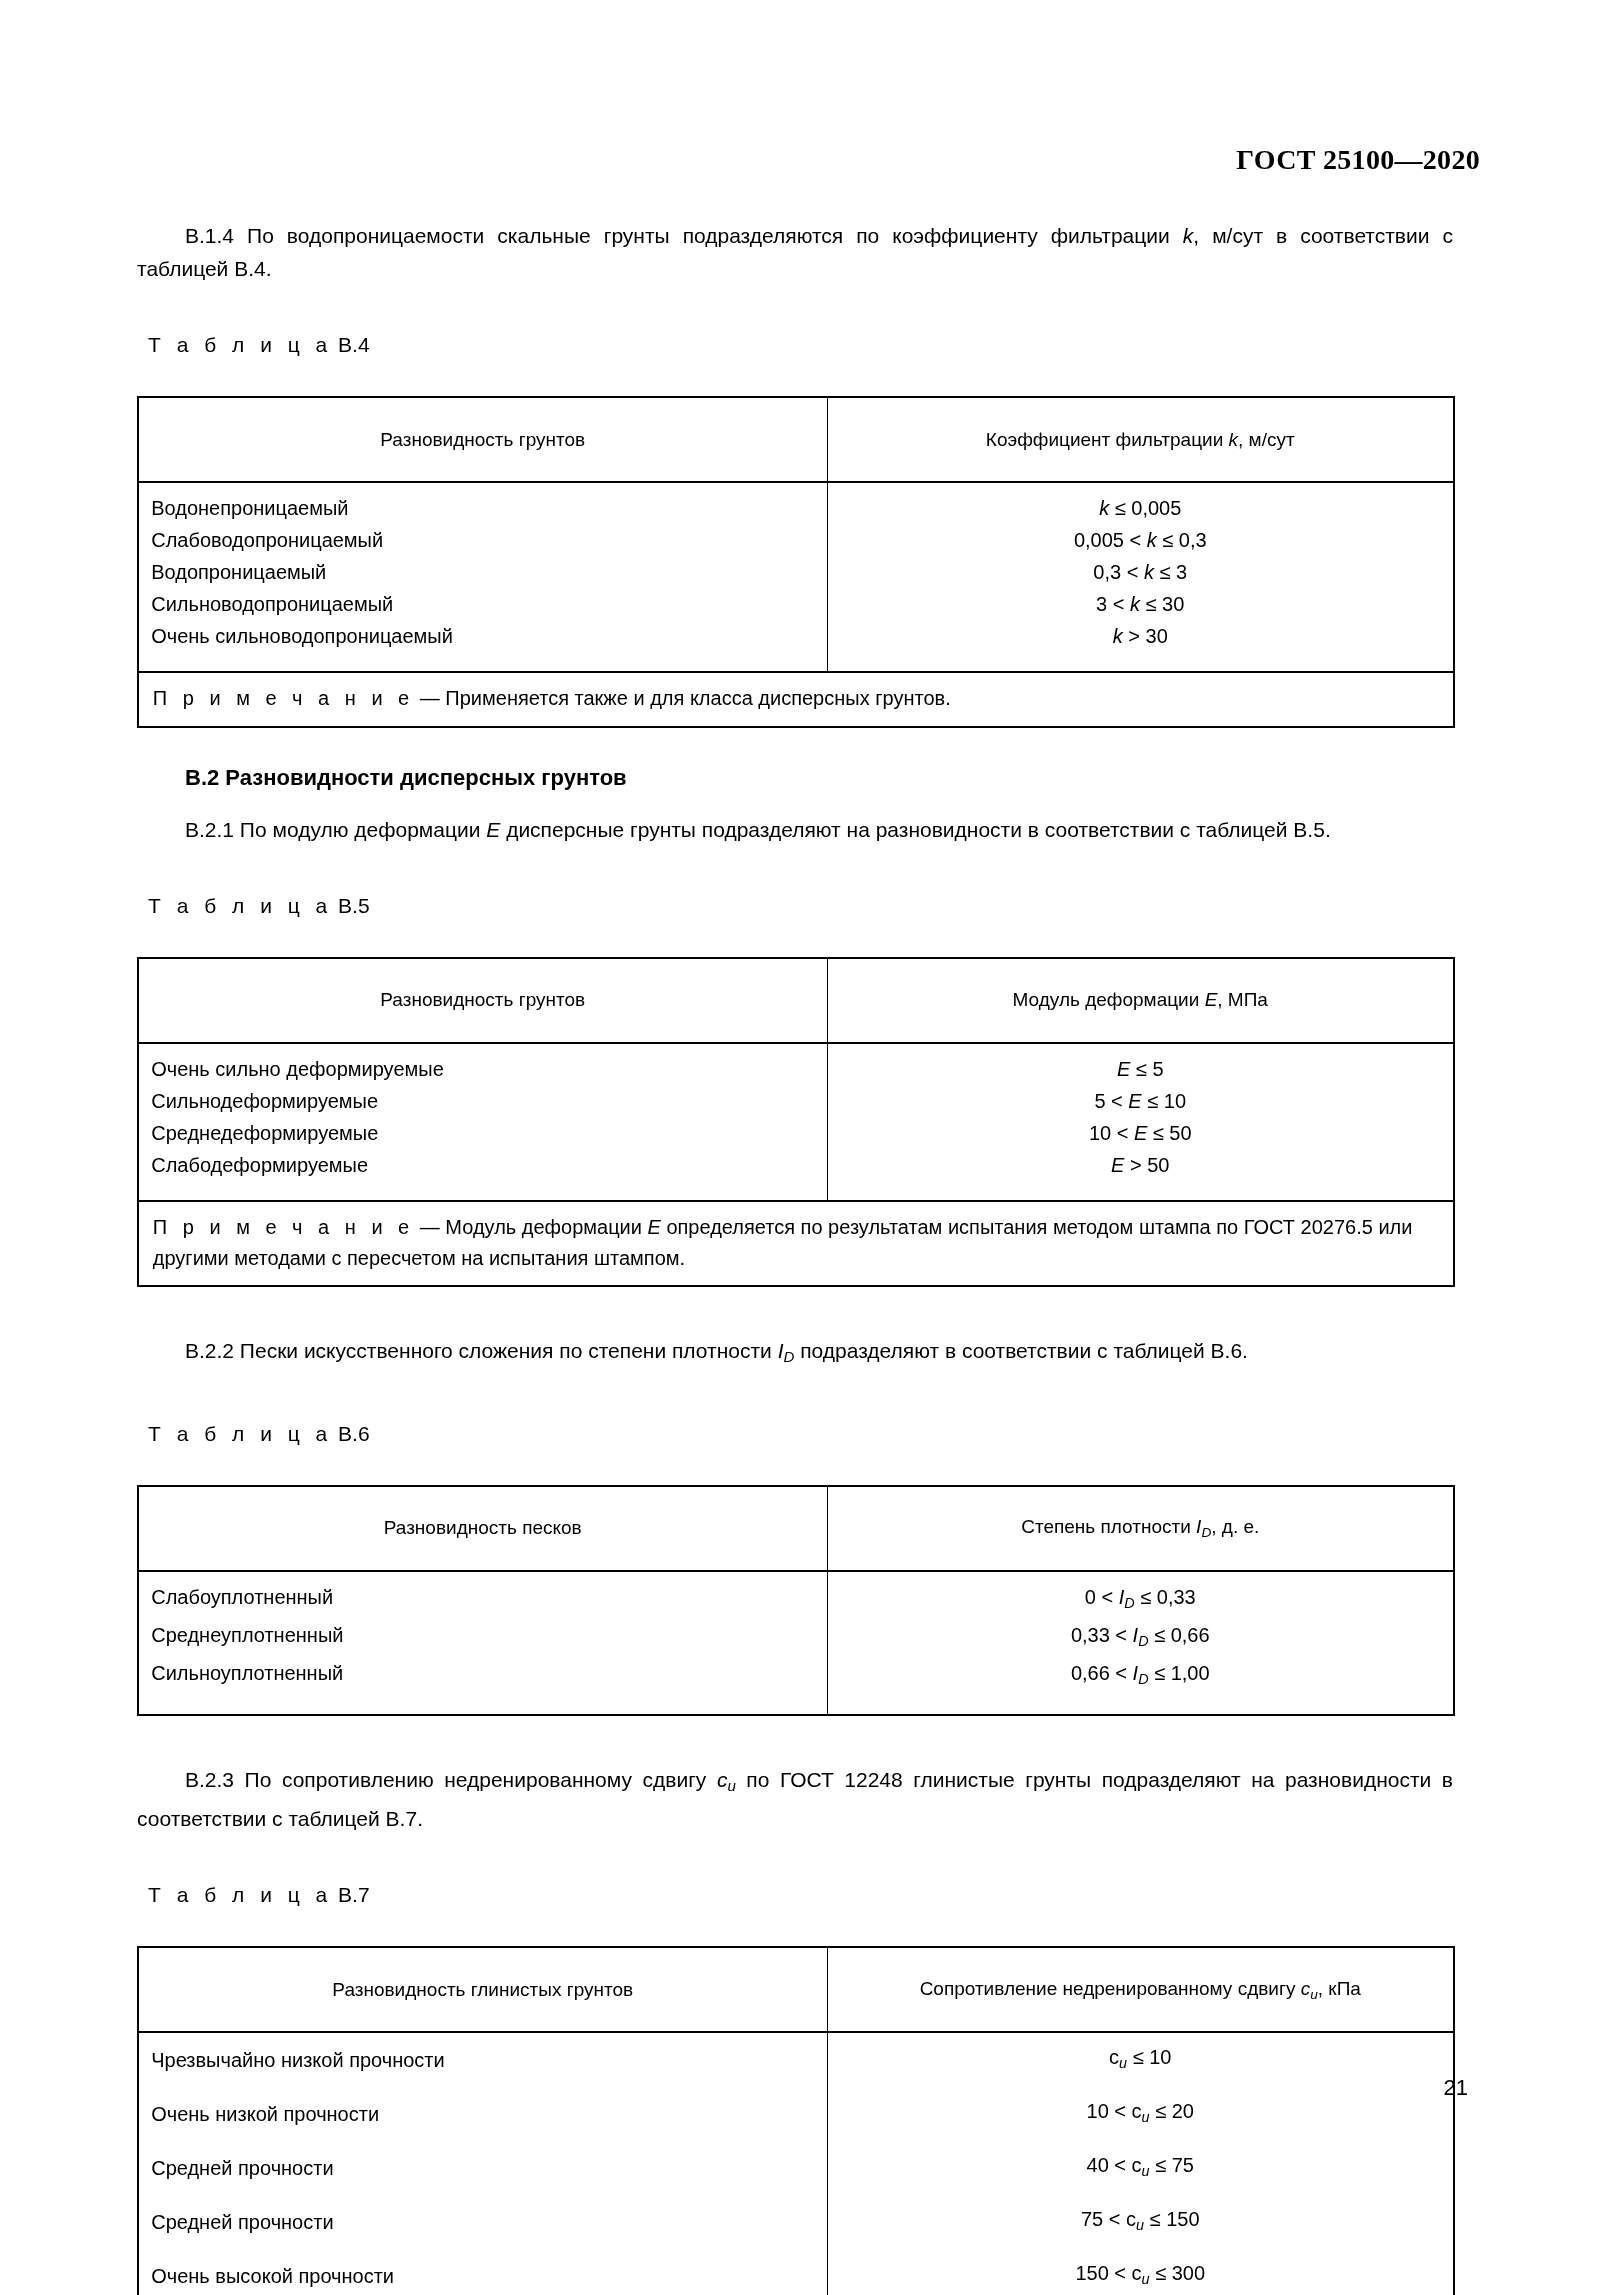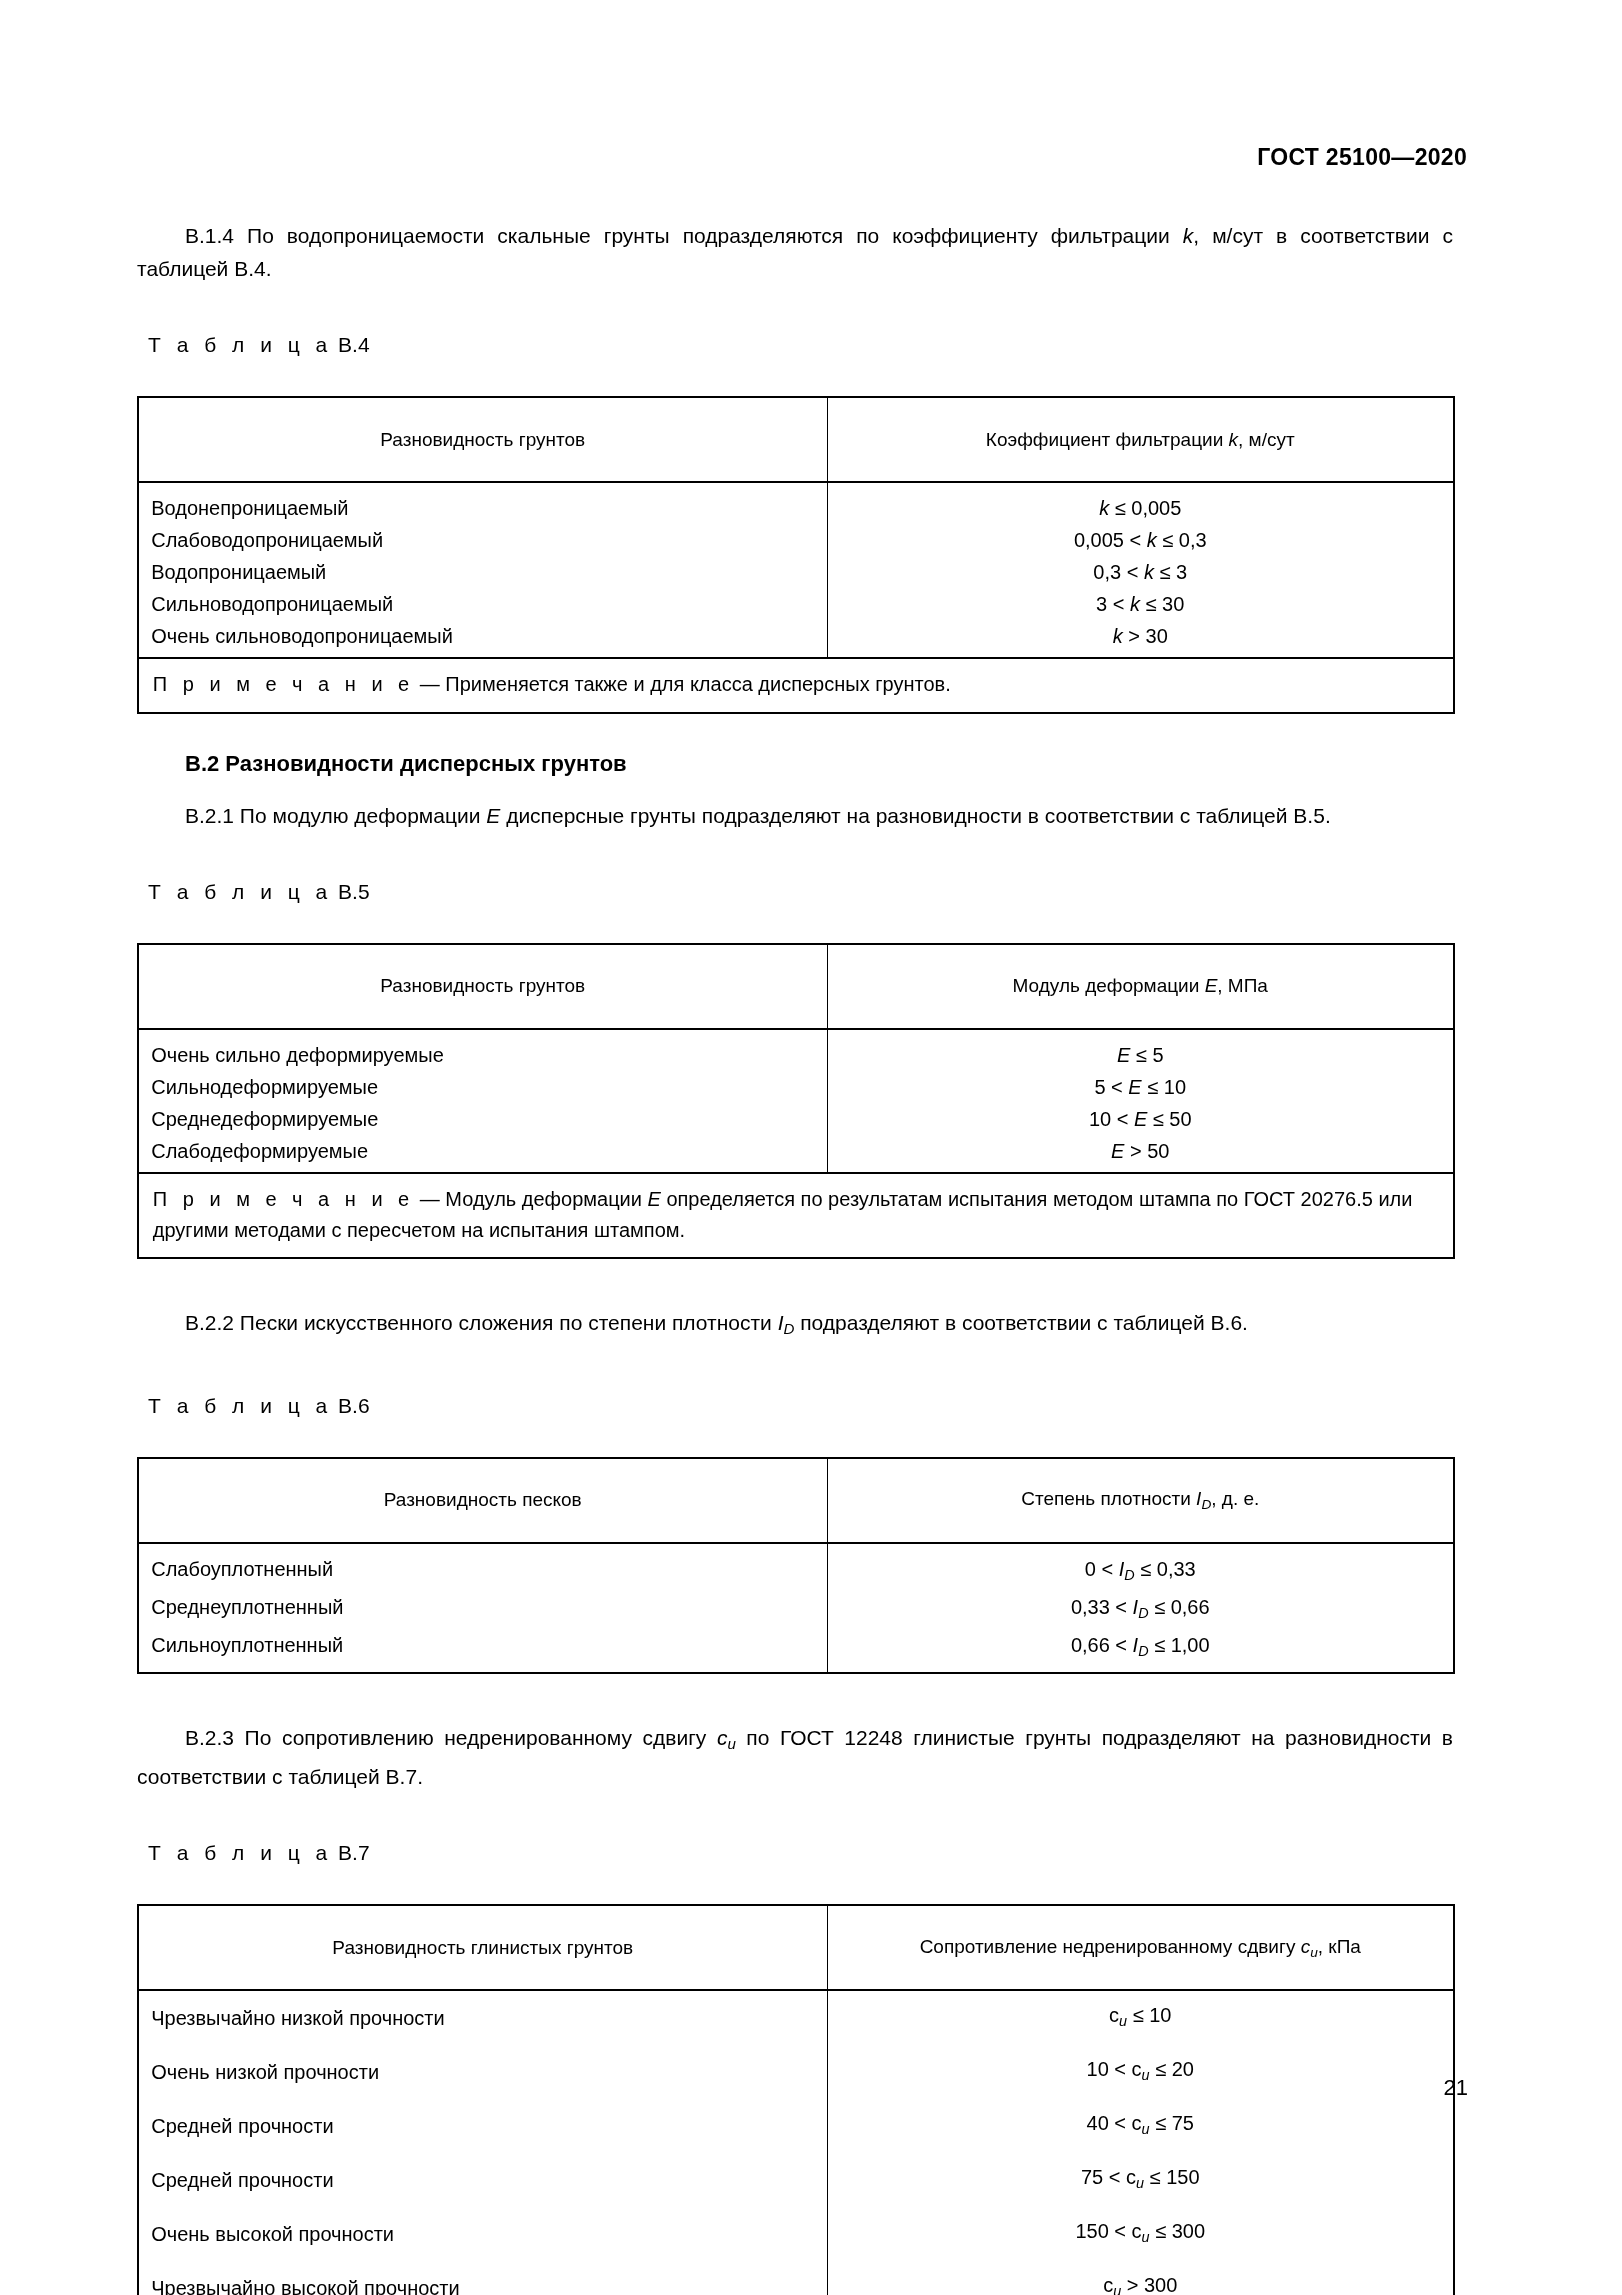--- a/index.html
+++ b/index.html
@@ -19,25 +19,26 @@
     position: relative;
     width: 1623px;
     height: 2295px;
     box-sizing: border-box;
     padding: 0;
   }
   
   .running-head {
     position: absolute;
     top: 144px;
-    right: 156px;
-    font-size: 23px;
+    right: 143px;
+    font-size: 28px;
     font-weight: bold;
     letter-spacing: 0.3px;
     white-space: nowrap;
+    font-family: Liberation Serif, serif;
   }
   
   .content {
     position: absolute;
     left: 137px;
     top: 219px;
     width: 1316px;
   }
   p.body-text {
     margin: 0;
@@ -106,21 +107,21 @@
     padding: 0 12.2px;
     border-right: 1.5px solid #000;
     line-height: 32px;
   }
   table.gost td:last-child { border-right: none; }
   table.gost td.v { text-align: center; }
 
   
   table.tight td { padding-top: 0; padding-bottom: 0; }
   table.tight tbody tr td.pad-top { padding-top: 9.2px; }
-  table.tight tbody tr td.pad-bot { padding-bottom: 5px; }
+  table.tight tbody tr td.pad-bot { padding-bottom: 19px; }
 
   
   table.airy td {
     height: 54px;
     vertical-align: middle;
     line-height: 26px;
     padding-top: 0;
     padding-bottom: 0;
   }
 

